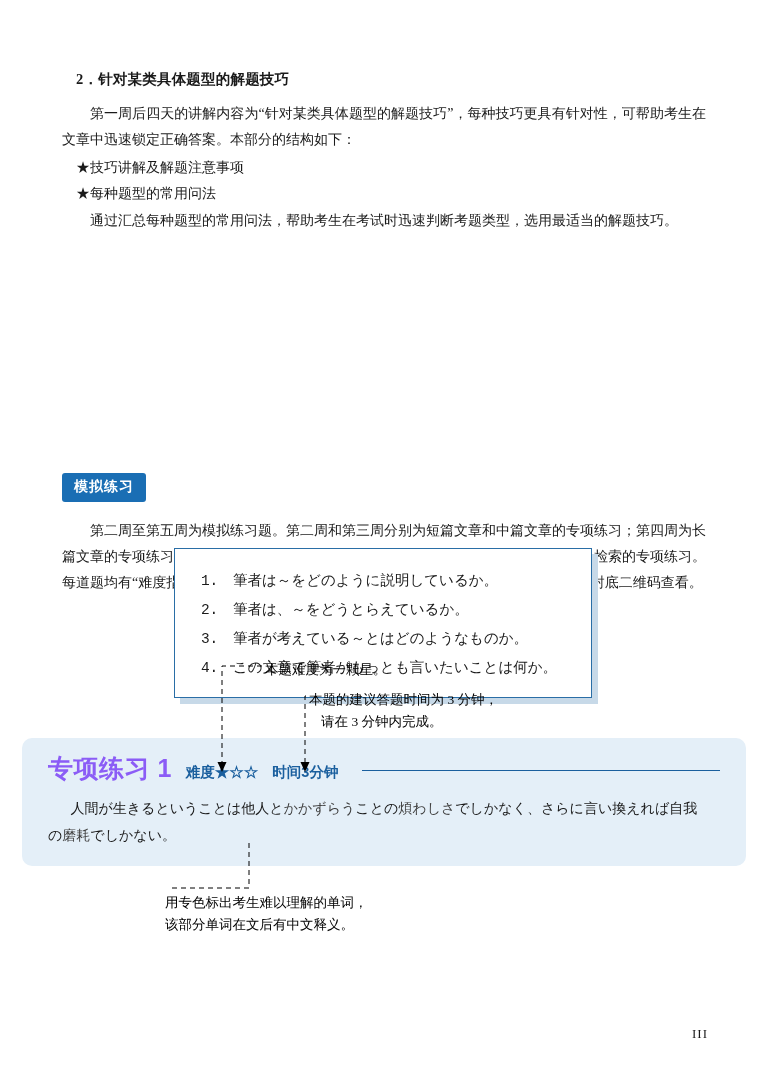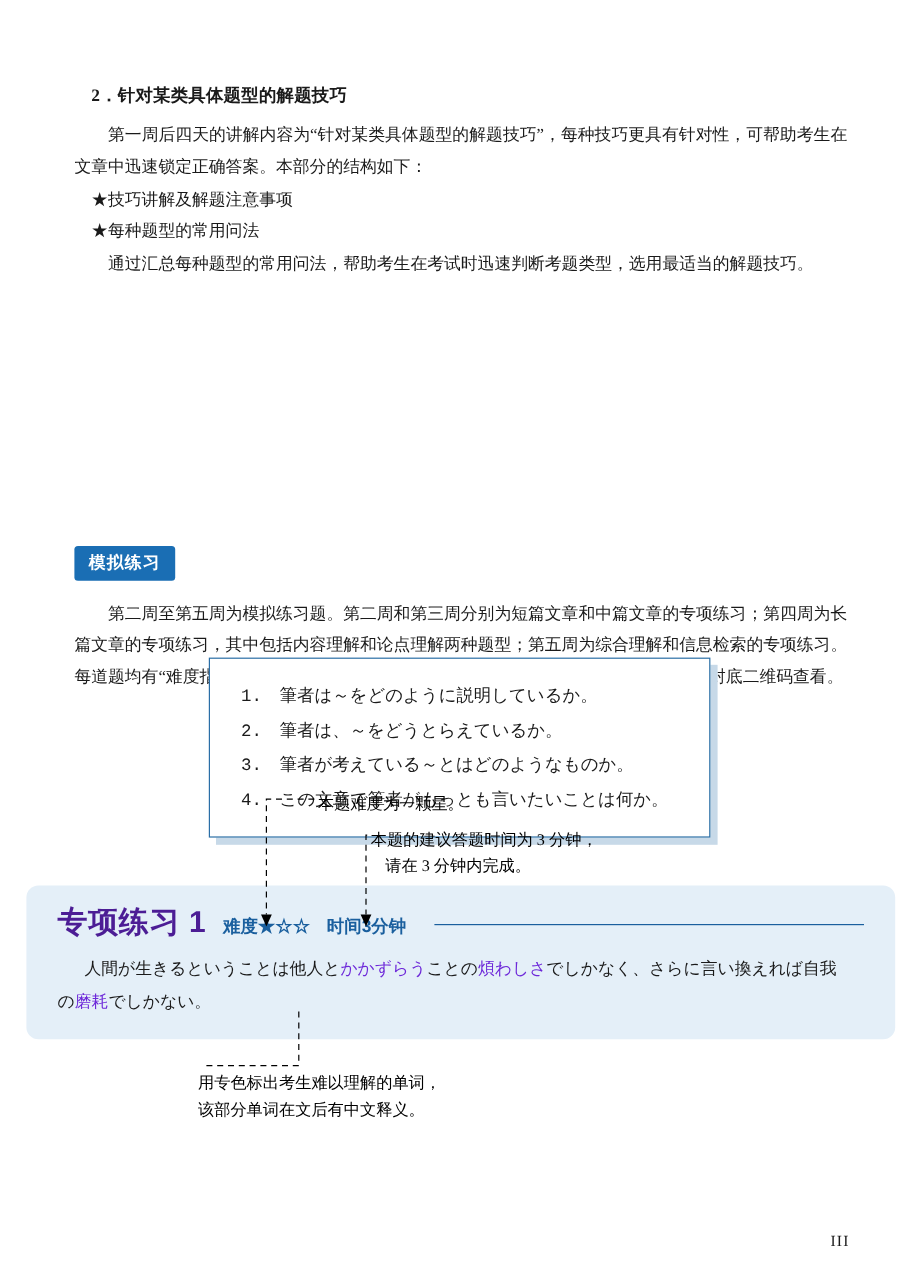--- a/index.html
+++ b/index.html
@@ -125,21 +125,21 @@
   .practice-head {
     display: flex;
     align-items: baseline;
     gap: 14px;
     position: relative;
   }
   .practice-title {
     font-family: "Liberation Sans", sans-serif;
     font-size: 25px;
     font-weight: bold;
-    color: #4c1d95;
+    color: #8b5cf6;
     letter-spacing: 0.5px;
     white-space: nowrap;
   }
   .practice-meta {
     font-family: "Liberation Sans", sans-serif;
     font-size: 14.5px;
     font-weight: bold;
     color: #1a5f9e;
     white-space: nowrap;
   }
@@ -154,21 +154,21 @@
   .practice-body {
     margin-top: 10px;
     font-size: 14px;
     line-height: 1.95;
   }
   .practice-body p {
     margin: 0;
     text-align: justify;
   }
   .hl {
-    color: #6d28d9;
+    color: #404040;
   }
 
   
   .overlay {
     position: absolute;
     left: 0;
     top: 0;
     width: 768px;
     height: 1070px;
     pointer-events: none;
@@ -203,21 +203,21 @@
     <div class="example-box">
       <ol>
         <li>筆者は～をどのように説明しているか。</li>
         <li>筆者は、～をどうとらえているか。</li>
         <li>筆者が考えている～とはどのようなものか。</li>
         <li>この文章で筆者がもっとも言いたいことは何か。</li>
       </ol>
     </div>
   </div>
 
-  <div style="margin-top:30px;">
+  <div style="margin-top:48px;">
     <span class="section-tag">模拟练习</span>
   </div>
 
   <p class="body indent" style="margin-top:16px;">第二周至第五周为模拟练习题。第二周和第三周分别为短篇文章和中篇文章的专项练习；第四周为长篇文章的专项练习，其中包括内容理解和论点理解两种题型；第五周为综合理解和信息检索的专项练习。每道题均有“难度指示”和“建议答题时间”，考生可按照指示答题。练习题的译文请扫描封底二维码查看。</p>
 
   <div class="annot" style="left:265px; top:660px;">本题难度为一颗星。</div>
 
   <div class="annot" style="left:309px; top:690px;">本题的建议答题时间为 3 分钟，</div>
   <div class="annot" style="left:321px; top:712px;">请在 3 分钟内完成。</div>
 

